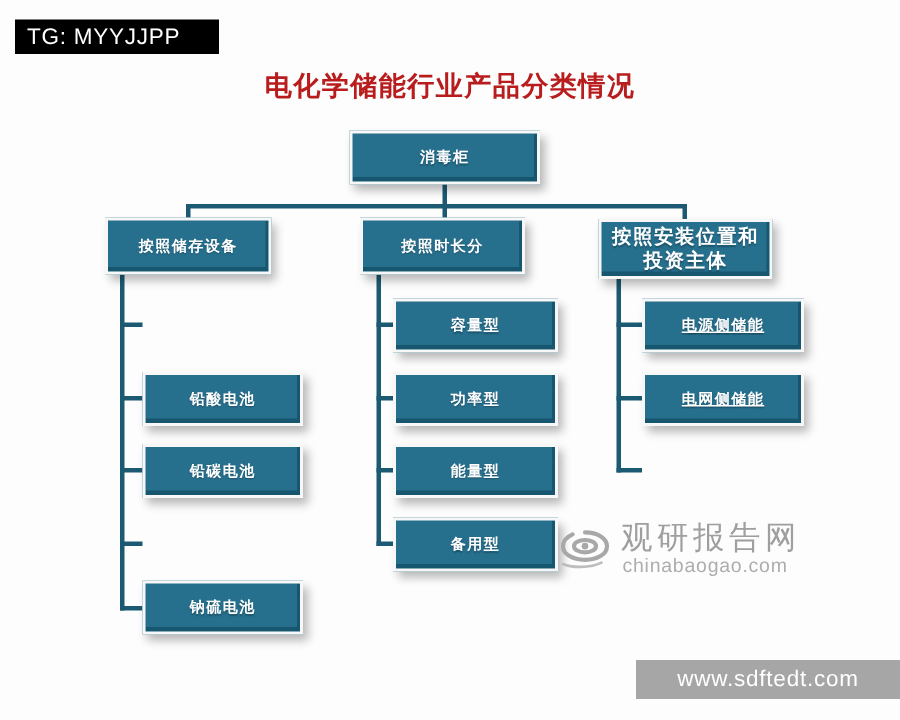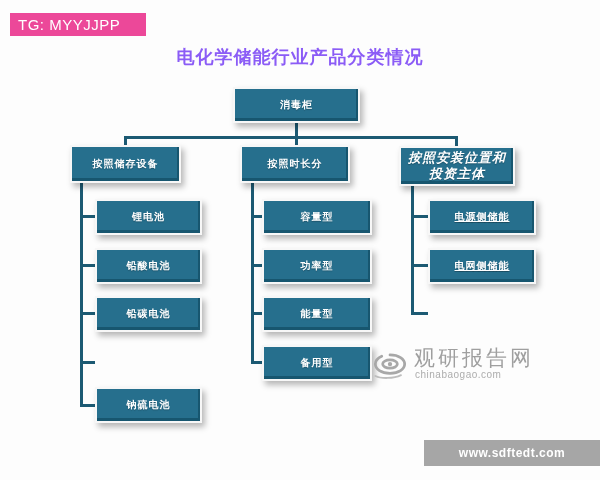--- a/index.html
+++ b/index.html
@@ -2,56 +2,55 @@
 <html><head>
 <meta charset="utf-8">
 <style>
   html,body{margin:0;padding:0;background:#ffffff;}
   .stage{
     position:relative;width:600px;height:480px;background:#fdfdfd;overflow:hidden;
     font-family:"Liberation Sans","DejaVu Sans",sans-serif;
   }
   .badge{
     position:absolute;left:10px;top:13px;width:136px;height:23px;
-    background:#ec4899;color:#ffffff;font-size:15px;line-height:23px;
+    background:#000000;color:#ffffff;font-size:15px;line-height:23px;
     padding-left:8px;box-sizing:border-box;letter-spacing:.5px;
   }
   .title{
     position:absolute;left:0;right:0;top:45px;text-align:center;
-    font-size:18px;font-weight:bold;color:#8b5cf6;letter-spacing:1px;
+    font-size:18px;font-weight:bold;color:#b91c1c;letter-spacing:1px;
   }
   .node{
     position:absolute;box-sizing:border-box;
     background:#266f8d;
     border:2px solid #f7f7f7;
     box-shadow: inset -2px -3px 0 rgba(13,70,92,.6), 3px 4px 6px rgba(0,0,0,.28);
     color:#ffffff;font-weight:bold;font-size:10px;letter-spacing:1px;
     display:flex;align-items:center;justify-content:center;text-align:center;
     text-shadow:0 1px 1px rgba(0,0,0,.25);
   }
   .root{left:233px;top:87px;width:127px;height:36px;}
   .hdr1{left:70px;top:145px;width:111px;height:38px;}
   .hdr2{left:240px;top:145px;width:110px;height:38px;}
-  .hdr3{left:399px;top:146px;width:116px;height:40px;font-size:13px;line-height:1.25;padding:2px;font-style:italic;}
+  .hdr3{left:399px;top:146px;width:116px;height:40px;font-size:13px;line-height:1.25;padding:2px;}
   .c1{left:95px;width:107px;height:36px;}
   .c2{left:262px;width:110px;height:36px;}
   .c3{left:428px;width:108px;height:36px;text-decoration:underline;}
   .r1{top:199px;} .r2{top:248px;} .r3{top:296px;} .r4{top:345px;} .r5{top:387px;}
   .line{position:absolute;background:#1c5a73;}
   .wm-icon{position:absolute;left:368px;top:342px;width:44px;height:46px;}
   .wm-name{
     position:absolute;left:414px;top:344px;font-size:21px;font-weight:normal;
     color:#9f9f9f;letter-spacing:3px;
   }
-  .wm-domain{position:absolute;left:415px;top:369px;font-size:10px;color:#adadad;letter-spacing:.5px;}
+  .wm-domain{position:absolute;left:415px;top:369px;font-size:13px;color:#adadad;letter-spacing:.5px;}
   .footerbar{
     position:absolute;left:424px;top:440px;width:176px;height:26px;
-    background:#a6a6a6;color:#ffffff;font-size:12px;line-height:26px;text-align:center;
+    background:#a6a6a6;color:#ffffff;font-size:15px;line-height:26px;text-align:center;
     letter-spacing:.5px;
-    font-weight:bold;
   }
 </style>
 </head>
 <body>
 
 <div class="stage">
 
   <div class="badge">TG: MYYJJPP</div>
 
   <div class="title">电化学储能行业产品分类情况</div>
@@ -79,21 +78,20 @@
   <div class="line" style="left:411px;top:215px;width:17px;height:3px;"></div>
   <div class="line" style="left:411px;top:264px;width:17px;height:3px;"></div>
   <div class="line" style="left:411px;top:312px;width:17px;height:3px;"></div>
 
   <div class="node root">消毒柜</div>
 
   <div class="node hdr1">按照储存设备</div>
   <div class="node hdr2">按照时长分</div>
   <div class="node hdr3">按照安装位置和投资主体</div>
 
-  <div class="node c1 r1">锂电池</div>
   <div class="node c1 r2">铅酸电池</div>
   <div class="node c1 r3">铅碳电池</div>
   <div class="node c1 r5">钠硫电池</div>
 
   <div class="node c2 r1">容量型</div>
   <div class="node c2 r2">功率型</div>
   <div class="node c2 r3">能量型</div>
   <div class="node c2 r4">备用型</div>
 
   <div class="node c3 r1">电源侧储能</div>

